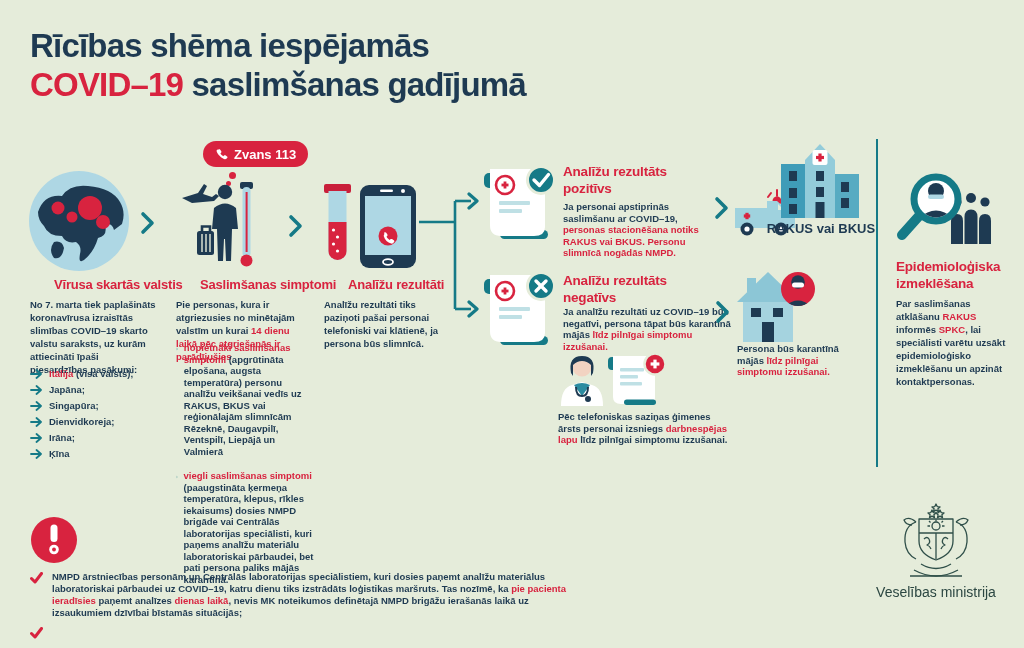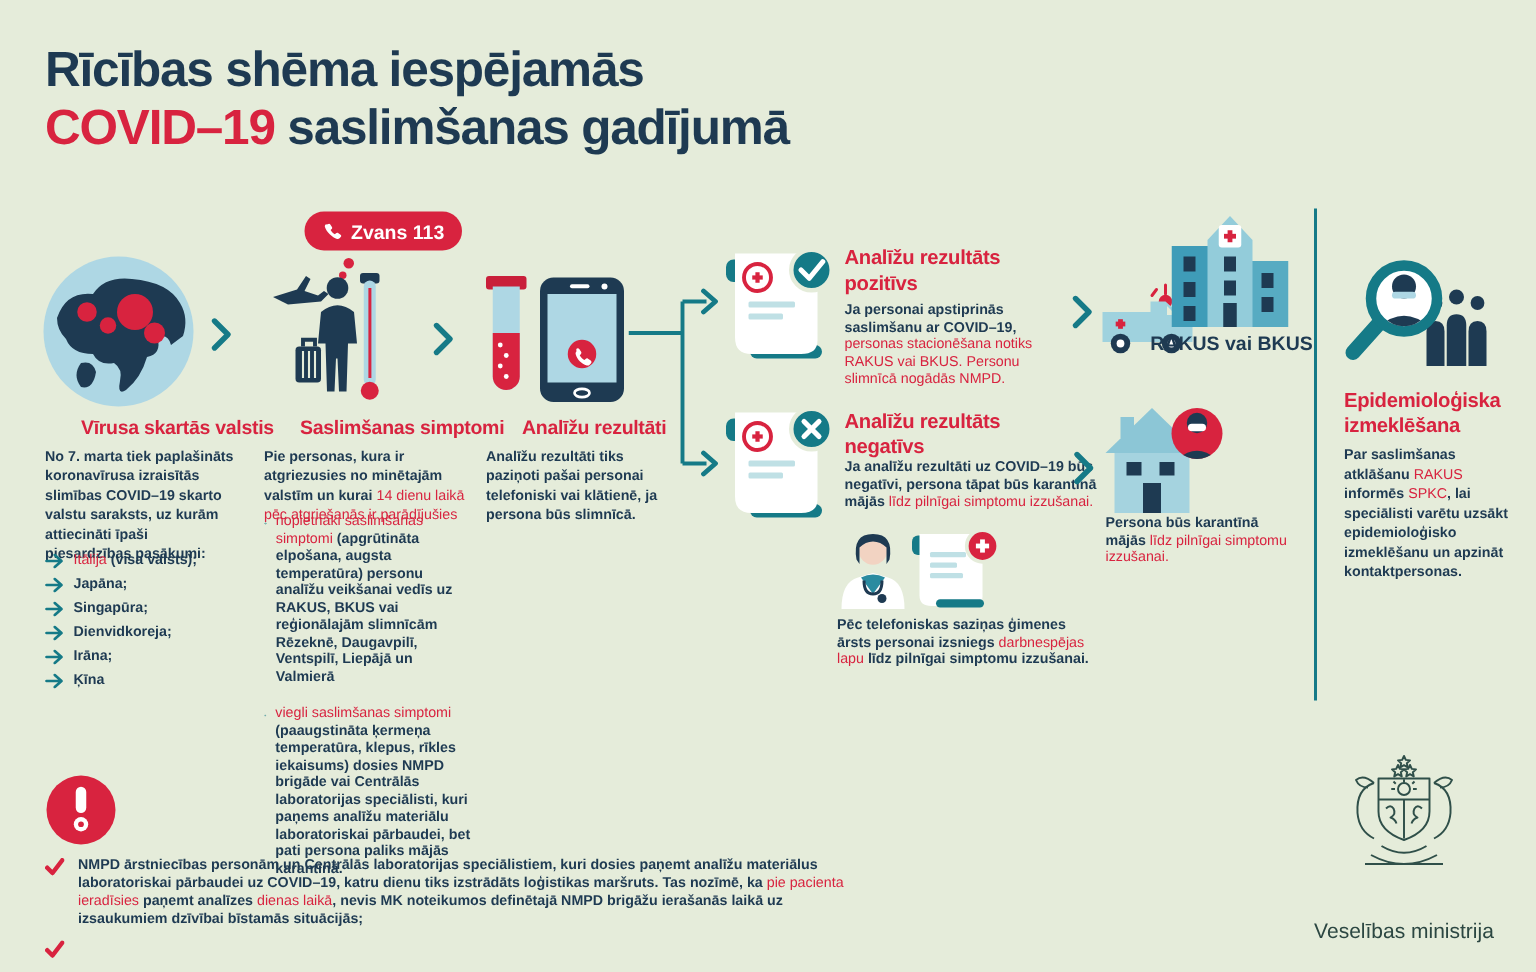--- a/index.html
+++ b/index.html
@@ -4,40 +4,40 @@
 <style>
   :root{
     --bg:#e5ecda; --navy:#1e3a52; --red:#d8233f; --teal:#157a87;
     --lblue:#aed7e4; --lineblue:#bfe0e5;
   }
   *{margin:0;padding:0;box-sizing:border-box;}
   body{background:#ccc;font-family:"Liberation Sans",sans-serif;}
   .canvas{position:relative;width:1024px;height:648px;background:var(--bg);overflow:hidden;color:var(--navy);}
   .abs{position:absolute;}
   .red{color:var(--red);}
-  .em{color:var(--red);font-weight:400;}
+  .em{color:var(--red);font-weight:700;}
   .title{left:30px;top:26px;font-size:33px;line-height:39px;font-weight:800;letter-spacing:-0.8px;color:var(--navy);}
   .col-h{font-size:13px;line-height:15px;font-weight:800;color:var(--red);letter-spacing:-0.2px;margin-left:24px;}
   .branch-h{font-size:13.5px;line-height:17px;font-weight:800;color:var(--red);letter-spacing:-0.2px;}
   .body-s{font-size:9.5px;line-height:13px;font-weight:600;color:var(--navy);}
   .body-xs{font-size:9.5px;line-height:11.5px;font-weight:600;color:var(--navy);}
   .list-row{display:flex;align-items:flex-start;gap:6px;margin-bottom:3px;}
   .list-row .arr{flex:0 0 auto;margin-top:2px;}
   .sym-item{display:flex;align-items:flex-start;gap:6px;margin-bottom:13px;}
   .badge{left:203px;top:141px;height:26px;display:flex;align-items:center;gap:6px;background:var(--red);
          border-radius:13px;padding:0 12px;color:#fff;font-size:13px;font-weight:700;}
   .dot{border-radius:50%;background:var(--red);}
   .hosp-label{left:766px;top:221px;width:110px;text-align:center;font-size:13px;font-weight:800;color:var(--navy);}
   .divider{left:876px;top:139px;width:2px;height:328px;background:var(--teal);}
   .important-h{left:92px;top:529px;font-size:17px;font-weight:800;letter-spacing:0.8px;color:var(--red);}
   .bullets{left:30px;top:571px;width:540px;}
   .bullet{display:flex;align-items:flex-start;gap:9px;margin-bottom:7px;}
   .bullet .chk{flex:0 0 auto;margin-top:1px;}
   .bullet-text{font-size:9.5px;line-height:12px;font-weight:600;color:var(--navy);}
-  .ministry{left:856px;top:612px;width:160px;text-align:center;font-size:14px;font-weight:500;color:#2c4742;}
+  .ministry{left:856px;top:584px;width:160px;text-align:center;font-size:14px;font-weight:500;color:#2c4742;}
 </style>
 </head>
 <body>
 
 <div class="canvas">
 
   <div class="abs title">
     <span>Rīcības shēma iespējamās</span><br>
     <span class="red">COVID–19</span><span> saslimšanas gadījumā</span>
   </div>

